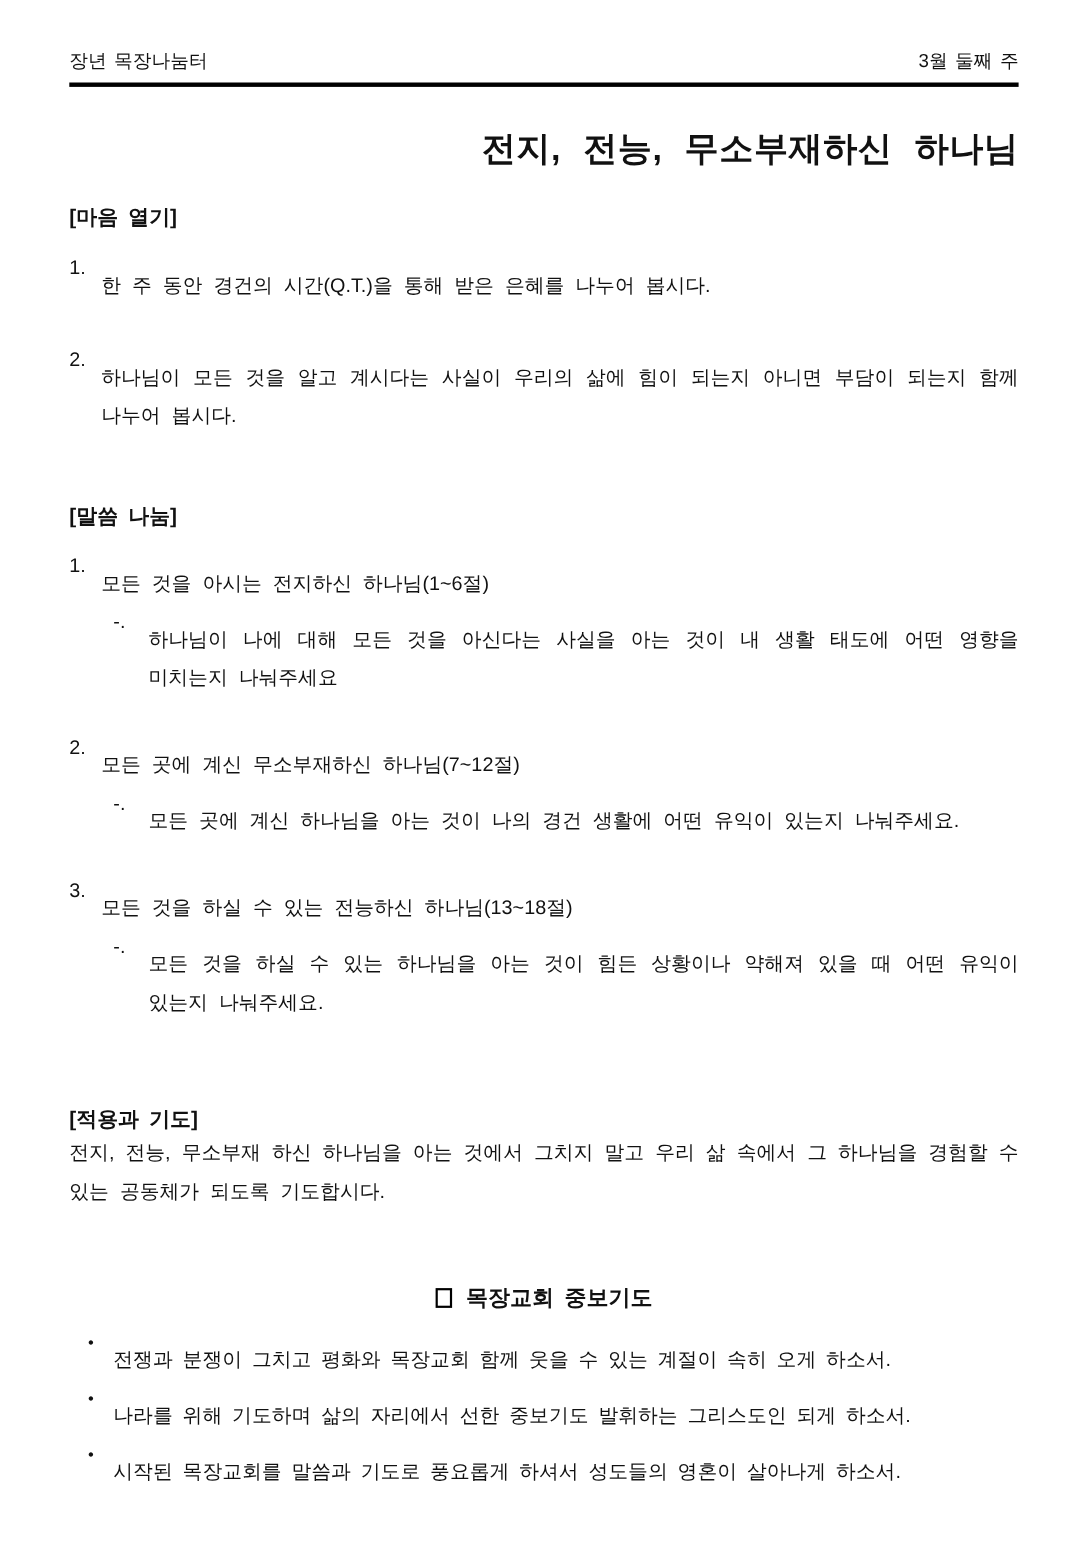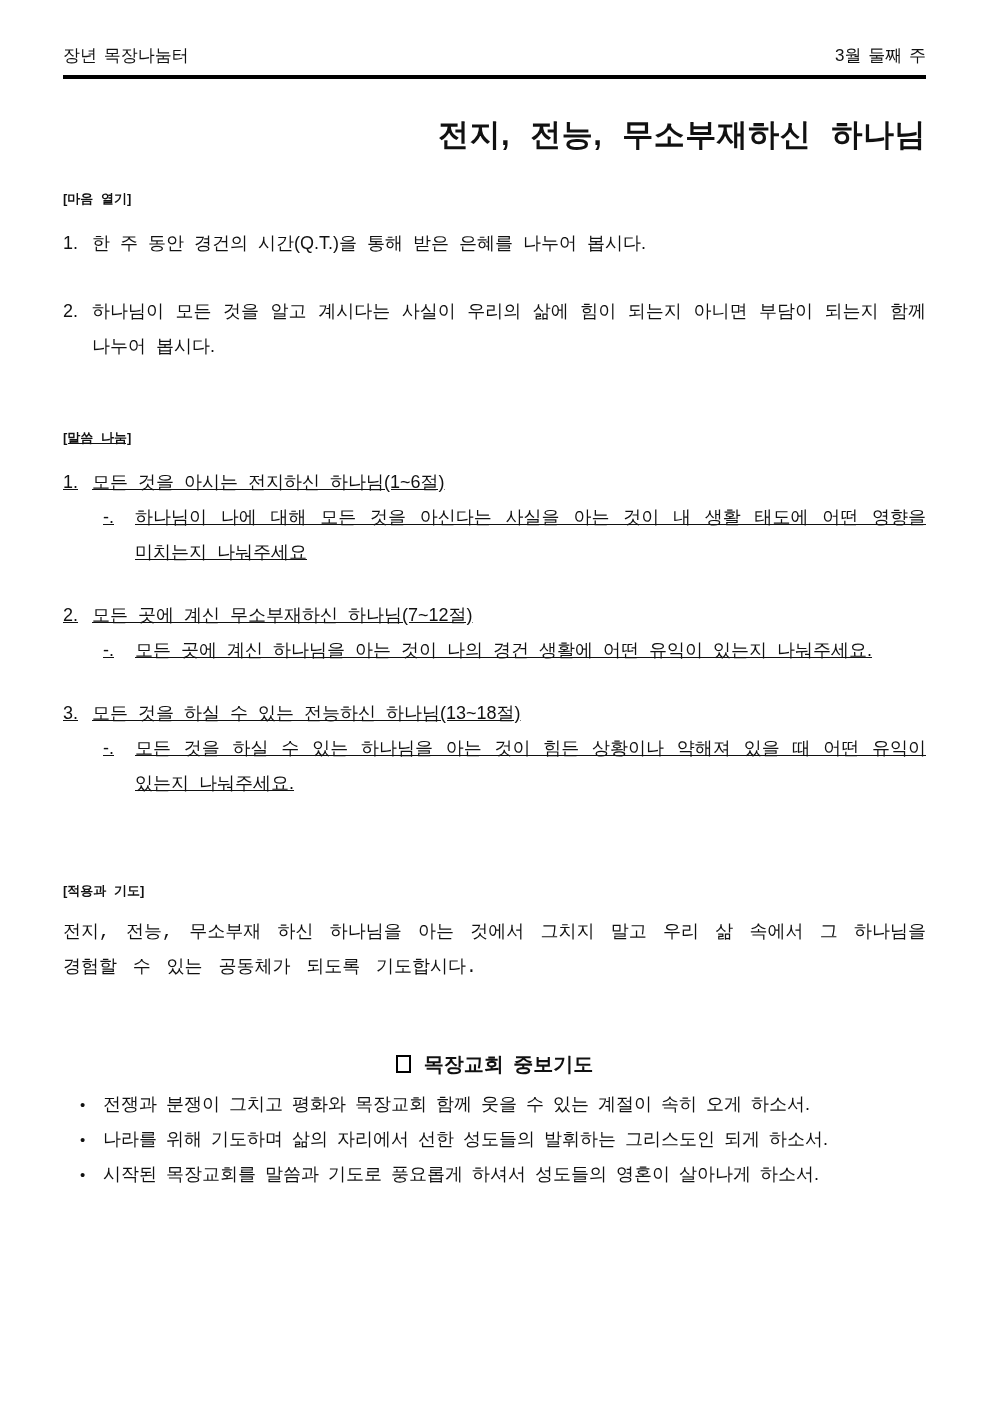--- a/index.html
+++ b/index.html
@@ -11,40 +11,40 @@
     -webkit-font-smoothing: antialiased;
   }
   .page { width: 992px; height: 1403px; padding: 46px 66px 0 63px; overflow: hidden; background: #fff; }
 
   .doc-header { display: flex; justify-content: space-between; font-size: 17px; line-height: 20px; font-weight: 500; word-spacing: 2px; }
   .header-rule { margin-top: 9px; height: 4px; background: #000; }
 
   .doc-title { margin-top: 38px; text-align: right; font-size: 31px; line-height: 36px; font-weight: 800; word-spacing: 11px; letter-spacing: 0.5px; }
   .doc-subtitle { margin-top: 9px; text-align: center; font-size: 22px; line-height: 26px; font-weight: 800; word-spacing: 6px; }
 
-  .sec-heading { font-size: 13px; line-height: 24px; font-weight: 700; word-spacing: 4px; }
+  .sec-heading { font-size: 19px; line-height: 24px; font-weight: 700; word-spacing: 4px; }
 
   .body-text { font-size: 18px; line-height: 35px; word-spacing: 5px; }
   .num-row { display: flex; }
   .num-col { flex: 0 0 29px; }
-  .txt-col { flex: 1; text-align: justify; text-align-last: left; word-break: keep-all; }
+  .txt-col { flex: 1; text-align: justify; text-align-last: left; word-break: keep-all; margin-top: 16px; }
 
   .sub-row { display: flex; padding-left: 40px; }
   .sub-marker-col { flex: 0 0 32px; }
 
   #sec-opening { margin-top: 34px; }
   .opening-item-1 { margin-top: 15px; }
   .opening-item-2 { margin-top: 33px; }
 
-  #sec-word { margin-top: 62px; text-decoration: underline; }
+  #sec-word { margin-top: 62px; }
   .word-item { margin-top: 15px; }
   .word-item + .word-item { margin-top: 28px; }
 
   #sec-application { margin-top: 78px; }
-  .application-body { margin-top: 12px; text-align: justify; text-align-last: left; word-break: keep-all; font-family: Liberation Mono, monospace; }
+  .application-body { margin-top: 0; text-align: justify; text-align-last: left; word-break: keep-all; }
 
   #sec-intercession { margin-top: 66px; }
   .intercession-heading { display: flex; align-items: center; font-size: 20px; line-height: 26px; font-weight: 700; word-spacing: 4px; justify-content: center; }
   .checkbox-glyph { display: inline-block; width: 15px; height: 18px; border: 2.5px solid #000; margin-right: 13px; flex: 0 0 auto; }
   .bullet-list { margin-top: 10px; padding-left: 17px; }
   .bullet-row { display: flex; font-size: 18px; line-height: 35px; word-spacing: 4px; }
   .bullet-col { flex: 0 0 23px; font-size: 15px; }
 </style>
 </head>
 <body>
@@ -118,21 +118,21 @@
       <span class="checkbox-glyph"></span>
       <span>목장교회 중보기도</span>
     </div>
     <div class="bullet-list">
       <div class="bullet-row">
         <span class="bullet-col">•</span>
         <span class="txt-col">전쟁과 분쟁이 그치고 평화와 목장교회 함께 웃을 수 있는 계절이 속히 오게 하소서.</span>
       </div>
       <div class="bullet-row">
         <span class="bullet-col">•</span>
-        <span class="txt-col">나라를 위해 기도하며 삶의 자리에서 선한 성도들의 발휘하는 그리스도인 되게 하소서.</span>
+        <span class="txt-col">나라를 위해 기도하며 삶의 자리에서 선한 중보기도 발휘하는 그리스도인 되게 하소서.</span>
       </div>
       <div class="bullet-row">
         <span class="bullet-col">•</span>
         <span class="txt-col">시작된 목장교회를 말씀과 기도로 풍요롭게 하셔서 성도들의 영혼이 살아나게 하소서.</span>
       </div>
     </div>
   </section>
 
 </div>
 

